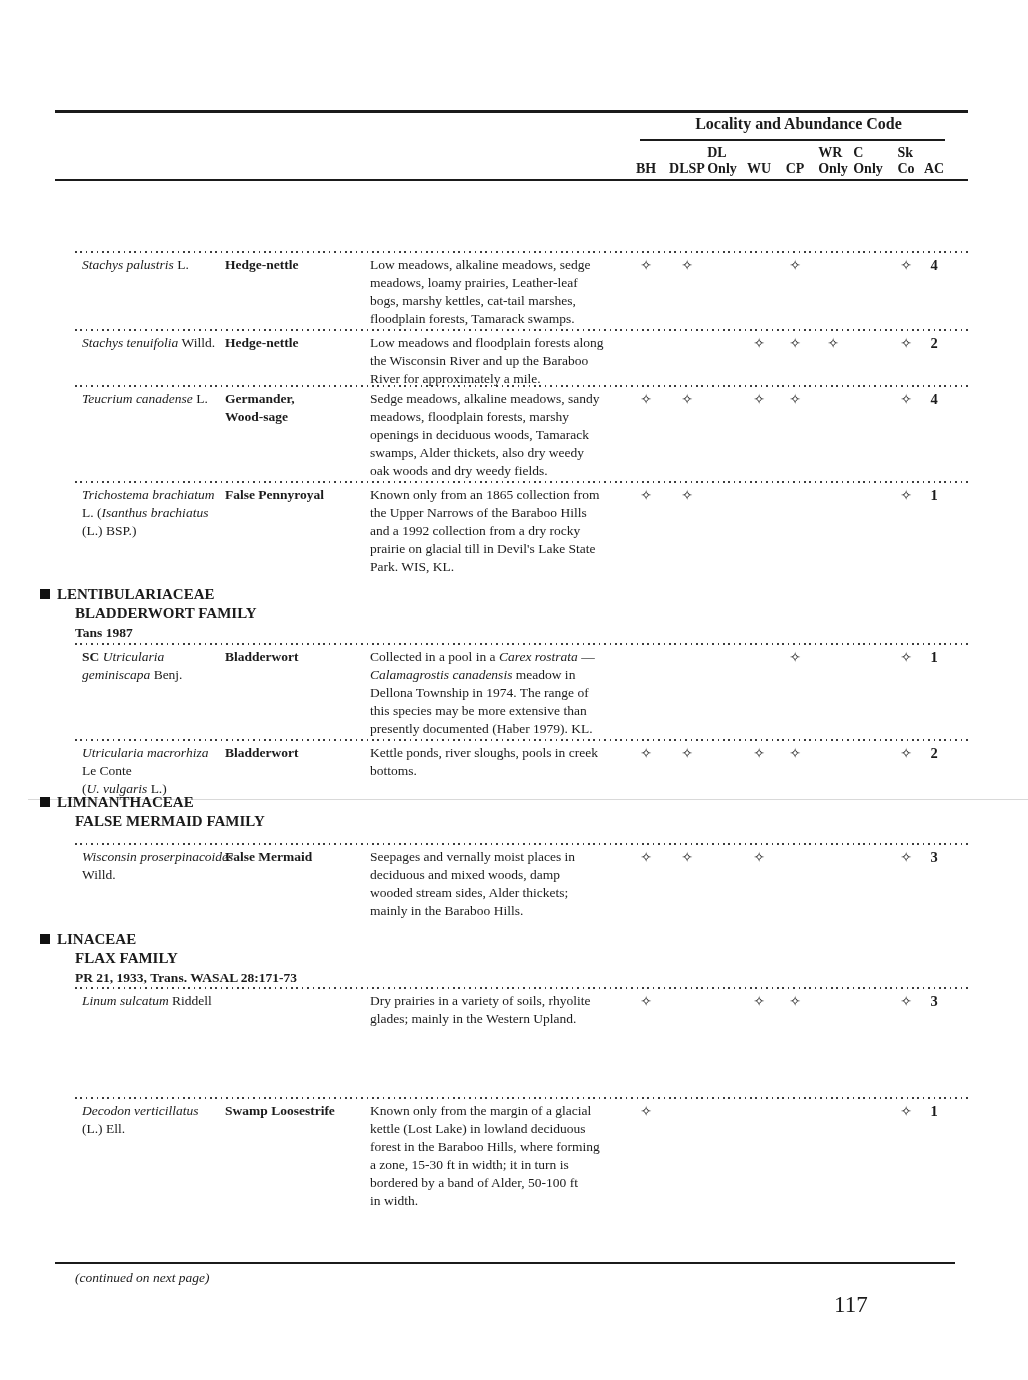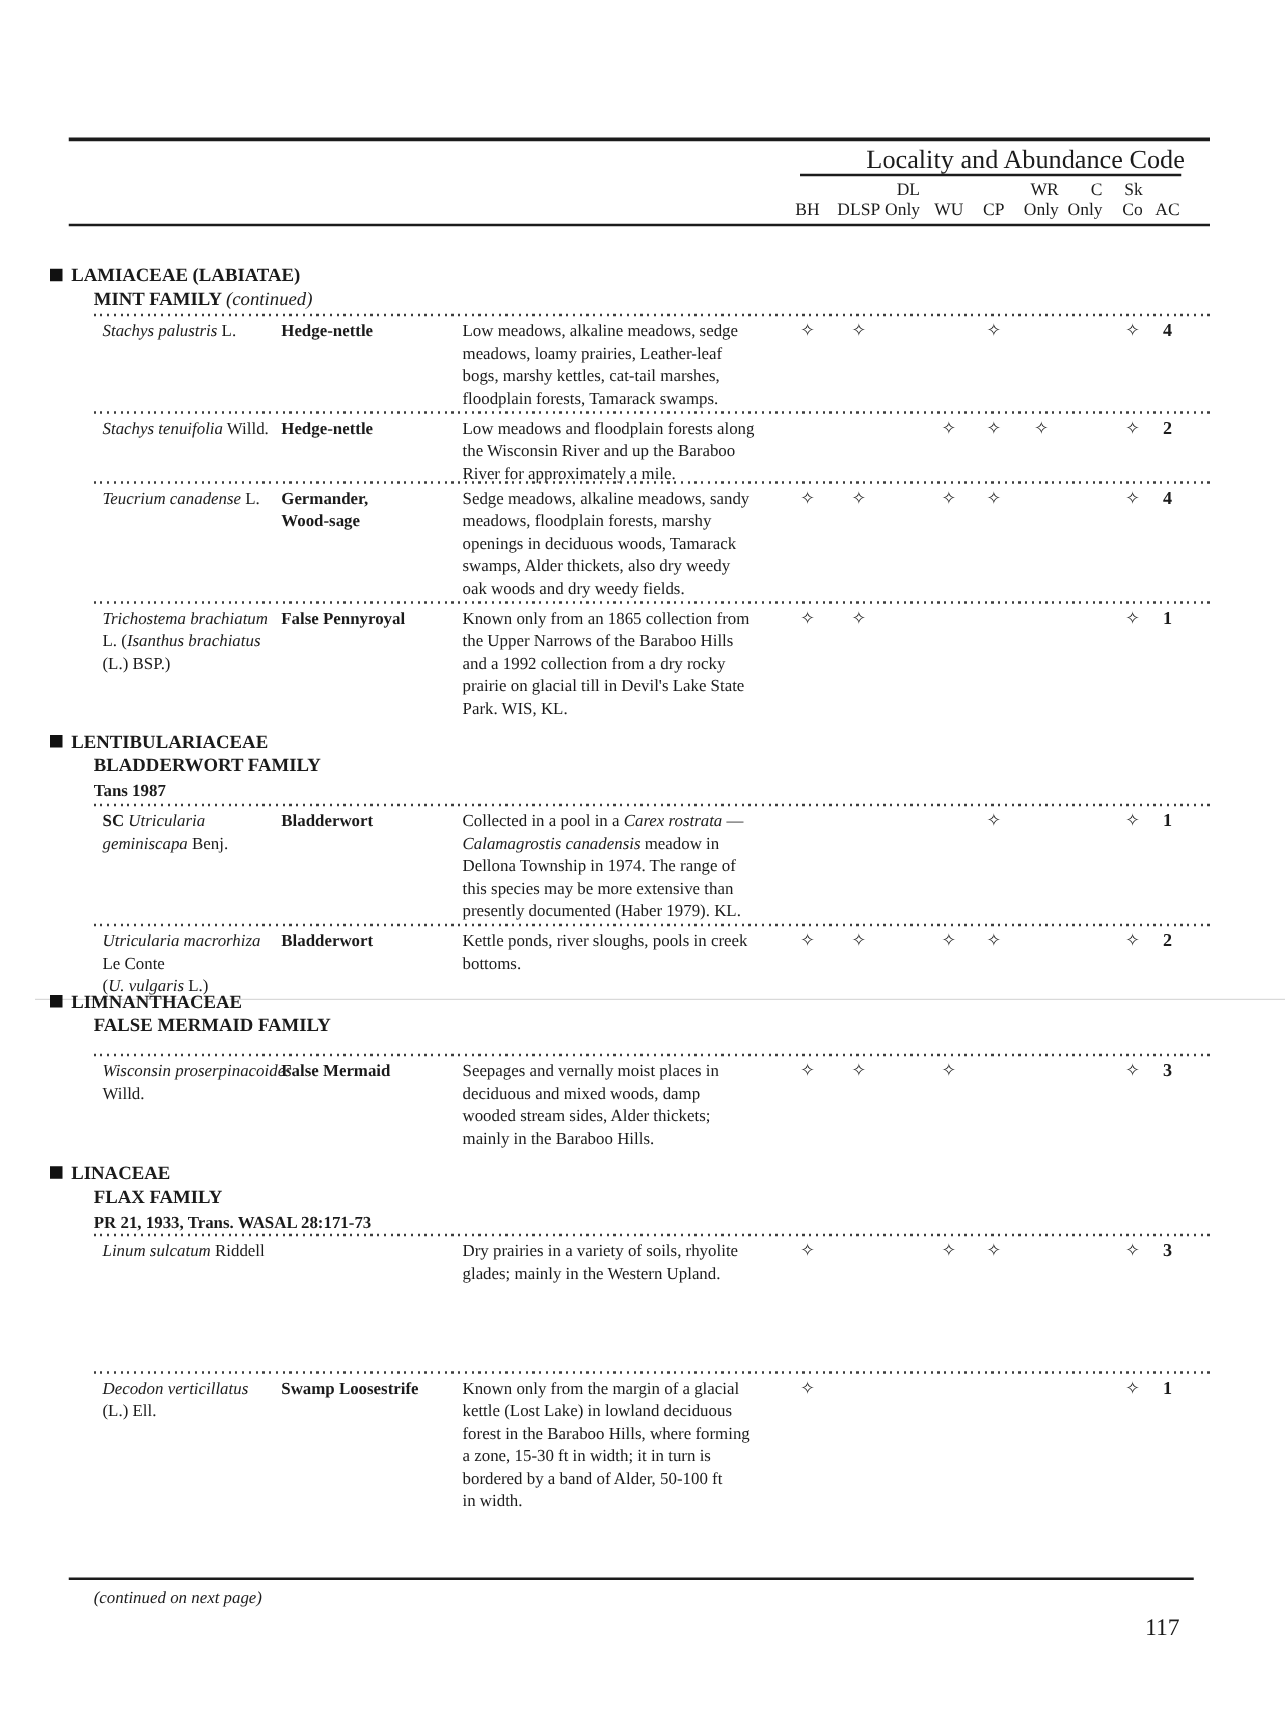--- a/index.html
+++ b/index.html
@@ -13,27 +13,27 @@
     overflow:hidden;
   }
   .rule{position:absolute;background:#1b1b1b;}
   .rule-thick{left:55px;top:110px;width:913px;height:3px;}
   .rule-mid{left:640px;top:139px;width:305px;height:2px;}
   .rule-thin{left:55px;top:179px;width:913px;height:2px;}
   .rule-bottom{left:55px;top:1262px;width:900px;height:2px;}
   .rule-faint{left:28px;top:799px;width:1000px;height:1px;background:#d9d9d9;}
 
   .lac-title{
-    position:absolute;left:668px;top:115px;width:305px;
-    text-align:center;font-weight:normal;font-size:21px;white-space:pre;
+    position:absolute;left:646px;top:115px;width:305px;
+    text-align:center;font-weight:bold;font-size:16px;white-space:pre;
   }
   .hcols{position:absolute;left:628px;top:141px;width:340px;height:38px;}
   .hcol{
     position:absolute;bottom:2px;transform:translateX(-50%);
-    text-align:right;font-weight:normal;font-size:14px;line-height:16px;white-space:pre-line;
+    text-align:left;font-weight:bold;font-size:14px;line-height:16px;white-space:pre-line;
   }
   .cx0{left:18px}.cx1{left:59px}.cx2{left:94px}.cx3{left:131px}.cx4{left:167px}
   .cx5{left:205px}.cx6{left:240px}.cx7{left:278px}.cx8{left:306px}
 
   .family{position:absolute;left:40px;font-size:15px;line-height:19px;}
   .fam-line1{font-weight:bold;white-space:pre;}
   .sq{display:inline-block;width:10px;height:10px;background:#111;margin-right:7px;}
   .fam-line2{margin-left:35px;white-space:pre;}
   .fam-ref{margin-left:35px;font-weight:bold;font-size:13.5px;white-space:pre;}
 
@@ -55,21 +55,21 @@
     font-family:"Liberation Serif","DejaVu Serif",serif;
     font-weight:bold;font-size:14.5px;
   }
   .seg-i{font-style:italic;}
   .seg-b{font-weight:bold;}
 
   .continued-note{
     position:absolute;left:75px;top:1270px;
     font-style:italic;font-size:13.5px;white-space:pre;
   }
-  .page-number{position:absolute;left:916px;top:1292px;font-size:19px;}
+  .page-number{position:absolute;left:834px;top:1292px;font-size:23px;}
 </style>
 </head>
 <body>
 
 <div class="page">
 
   <div class="rule rule-thick"></div>
   <div class="lac-title">Locality and Abundance Code</div>
   <div class="rule rule-mid"></div>
 
@@ -79,24 +79,20 @@
     <span class="hcol cx2"><span>DL</span><br><span>Only</span></span>
     <span class="hcol cx3"><span>WU</span></span>
     <span class="hcol cx4"><span>CP</span></span>
     <span class="hcol cx5"><span>WR</span><br><span>Only</span></span>
     <span class="hcol cx6"><span>C</span><br><span>Only</span></span>
     <span class="hcol cx7"><span>Sk</span><br><span>Co</span></span>
     <span class="hcol cx8"><span>AC</span></span>
   </div>
   <div class="rule rule-thin"></div>
 
-  <div class="family" style="top:212px">
-    <div class="fam-line1"><span class="sq"></span><span>LAMIACEAE (LABIATAE)</span></div>
-    <div class="fam-line2"><span class="seg-b">MINT FAMILY </span><span class="seg-i">(continued)</span></div>
-  </div>
 
   <div class="row" style="top:256px">
     <div class="sci"><span class="seg-i">Stachys palustris</span><span class="seg-r"> L.</span></div>
     <div class="common">Hedge-nettle</div>
     <div class="desc"><span class="seg-r">Low meadows, alkaline meadows, sedge
 meadows, loamy prairies, Leather-leaf
 bogs, marshy kettles, cat-tail marshes,
 floodplain forests, Tamarack swamps.</span></div>
     <div class="codes">
       <span class="cc cx0">✧</span>

